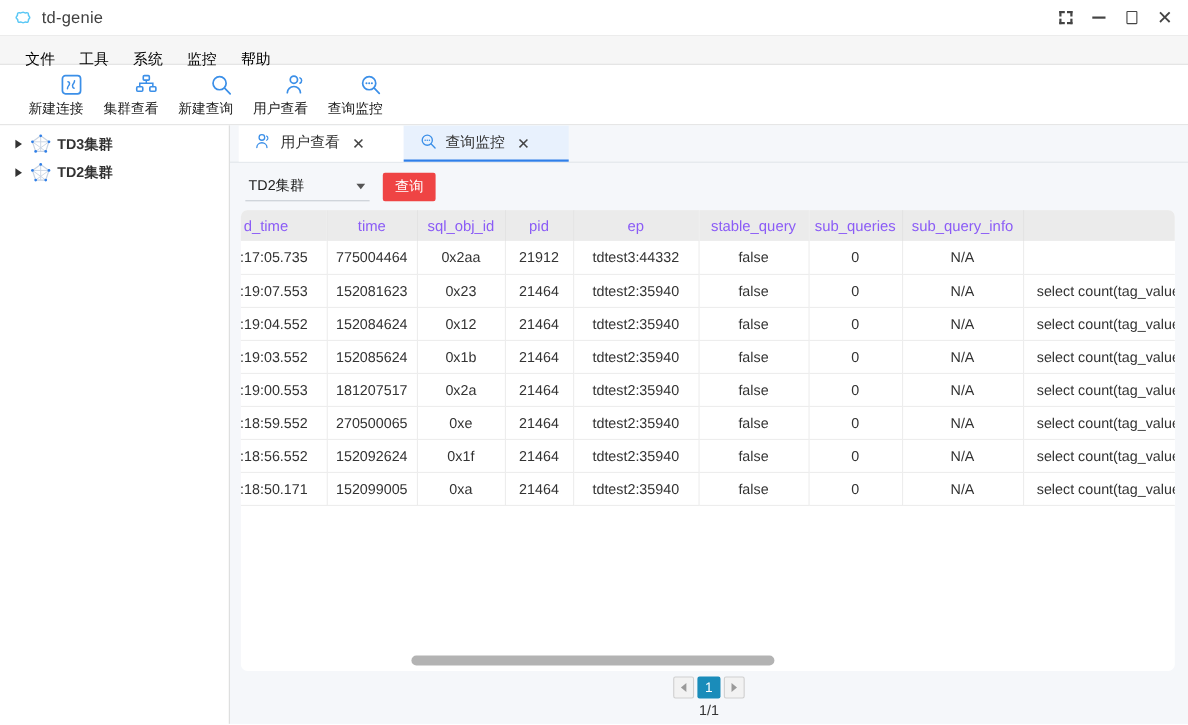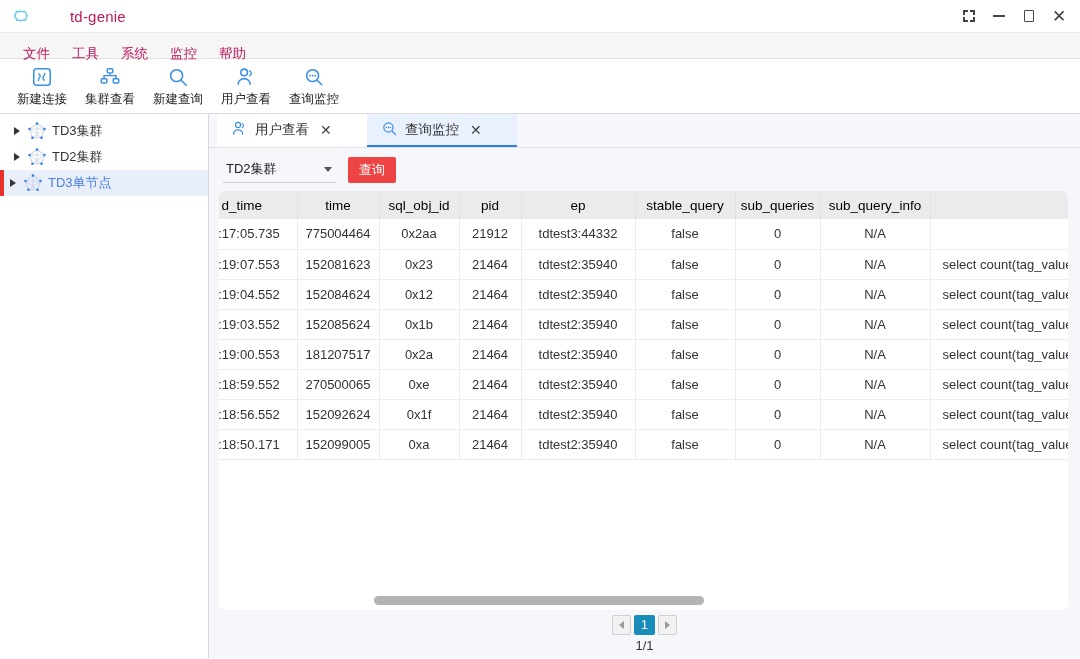--- a/index.html
+++ b/index.html
@@ -10,21 +10,21 @@
     overflow: hidden;
   }
 
   
   .titlebar {
     height: 33px; display: flex; align-items: center;
     background: #ffffff; border-bottom: 1px solid #e8e8e8;
     padding: 0 6px;
   }
   .logo { width: 22px; height: 22px; margin: 0 6px 0 4px; flex: 0 0 auto; }
-  .app-title { font-size: 15px; color: #be185d; letter-spacing: .2px; margin-left: 32px; }
+  .app-title { font-size: 15px; color: #404040; letter-spacing: .2px; }
   .titlebar-spacer { flex: 1 1 auto; }
   .win-btn {
     width: 30px; height: 30px; display: flex; align-items: center; justify-content: center;
     color: #444;
   }
   .fs-icon { position: relative; width: 12px; height: 12px; }
   .fs-icon i {
     position: absolute; width: 5px; height: 5px; border: 2px solid #444;
   }
   .fs-icon i:nth-child(1) { left: 0; top: 0; border-right: none; border-bottom: none; }
@@ -35,43 +35,43 @@
   .max-icon { width: 10px; height: 12px; border: 1.6px solid #444; border-radius: 1px; }
   .close-icon { font-size: 17px; line-height: 1; font-weight: 300; }
 
   
   .menubar {
     height: 26px; display: flex; align-items: center;
     background: #f6f6f6; border-bottom: 1px solid #e2e2e2;
     padding-left: 12px;
   }
   .menu-item {
-    font-size: 13.5px; color: #be185d; padding: 16px 11px; border-radius: 2px; margin-top: 16px;
+    font-size: 13.5px; color: #000000; padding: 16px 11px; border-radius: 2px; margin-top: 16px;
   }
 
   
   .toolbar {
     height: 55px; display: flex; align-items: center;
     background: #ffffff; border-bottom: 1px solid #dcdcdc;
     padding-left: 8px;
   }
   .tool-btn {
     width: 68px; height: 50px; display: flex; flex-direction: column;
-    align-items: center; justify-content: center; gap: 2px;
+    align-items: flex-end; justify-content: center; gap: 2px;
   }
   .tool-ico { height: 24px; display: flex; align-items: center; justify-content: center; }
   .tool-label { font-size: 12.5px; color: #222; white-space: nowrap; }
 
   
   .body-split { display: flex; height: calc(659px - 33px - 26px - 56px); }
 
   
   .sidebar {
     width: 209px; flex: 0 0 209px; background: #ffffff;
-    border-right: 1px solid #d9d9d9; padding-top: 4px; overflow: hidden;
+    border-right: 1px solid #d9d9d9; padding-top: 4px; overflow: hidden; font-weight: bold;
   }
   .tree-item {
     height: 26px; display: flex; align-items: center; gap: 5px;
     padding-left: 10px; font-size: 13px; color: #333;
     border-left: 4px solid transparent;
   }
   .tree-item.selected {
     background: #e8eefa; color: #4a7fe0; border-left: 4px solid #e8312b;
     padding-left: 6px;
   }
@@ -124,21 +124,21 @@
   
   .table-card {
     margin: 0 12px 0 10px; background: #ffffff;
     border-radius: 6px; flex: 1 1 auto; position: relative;
     overflow: hidden; display: flex; flex-direction: column;
   }
   .table-scroll { flex: 1 1 auto; overflow: hidden; position: relative; }
   table { border-collapse: collapse; table-layout: fixed; width: 1000px;
           margin-left: -32px; }
   thead th {
-    background: #ebebeb; font-size: 13.5px; font-weight: normal; color: #000000;
+    background: #ebebeb; font-size: 13.5px; font-weight: normal; color: #8b5cf6;
     height: 28px; text-align: center; border-right: 1px solid #e3e3e3;
     white-space: nowrap; overflow: hidden; margin-top: 21px;
   }
   thead th:last-child { border-right: none; }
   tbody td {
     height: 30px; font-size: 13px; color: #333; text-align: center;
     border-bottom: 1px solid #ededed; border-right: 1px solid #ededed;
     white-space: nowrap; overflow: hidden; background: #fff;
   }
   tbody td:last-child { border-right: none; text-align: left; padding-left: 12px; }
@@ -304,35 +304,20 @@
           <circle cx="12" cy="3" r="1.5" fill="#2f7fe8"></circle>
             <circle cx="21" cy="9.5" r="1.5" fill="#2f7fe8"></circle>
           <circle cx="3" cy="9.5" r="1.5" fill="#2f7fe8"></circle>
             <circle cx="17.5" cy="20" r="1.5" fill="#2f7fe8"></circle>
           <circle cx="6.5" cy="20" r="1.5" fill="#2f7fe8"></circle>
         </svg>
       </span>
       <span>TD2集群</span>
     </div>
 
-    <div class="tree-item selected">
-      <span class="tree-arrow"></span>
-      <span class="tree-icon">
-        <svg width="20" height="20" viewBox="0 0 24 24">
-          <polygon points="12,3 21,9.5 17.5,20 6.5,20 3,9.5" fill="none" stroke="#c9d4e2" stroke-width="1.3"></polygon>
-          <path d="M12 3L12 20M3 9.5L21 9.5M3 9.5l14.5 10.5M21 9.5L6.5 20" stroke="#c9d4e2" stroke-width="1"></path>
-          <circle cx="12" cy="3" r="1.5" fill="#2f7fe8"></circle>
-            <circle cx="21" cy="9.5" r="1.5" fill="#2f7fe8"></circle>
-          <circle cx="3" cy="9.5" r="1.5" fill="#2f7fe8"></circle>
-            <circle cx="17.5" cy="20" r="1.5" fill="#2f7fe8"></circle>
-          <circle cx="6.5" cy="20" r="1.5" fill="#2f7fe8"></circle>
-        </svg>
-      </span>
-      <span>TD3单节点</span>
-    </div>
   </div>
 
   <div class="main">
 
     <div class="tabbar">
       <div class="tab">
         <span>
           <svg width="17" height="17" viewBox="0 0 24 24">
             <circle cx="10" cy="7" r="3.6" fill="none" stroke="#3b8fe8" stroke-width="1.7"></circle>
             <path d="M3.5 20c0-3.6 2.9-6.2 6.5-6.2s6.5 2.6 6.5 6.2" fill="none" stroke="#3b8fe8" stroke-width="1.7" stroke-linecap="round"></path>

